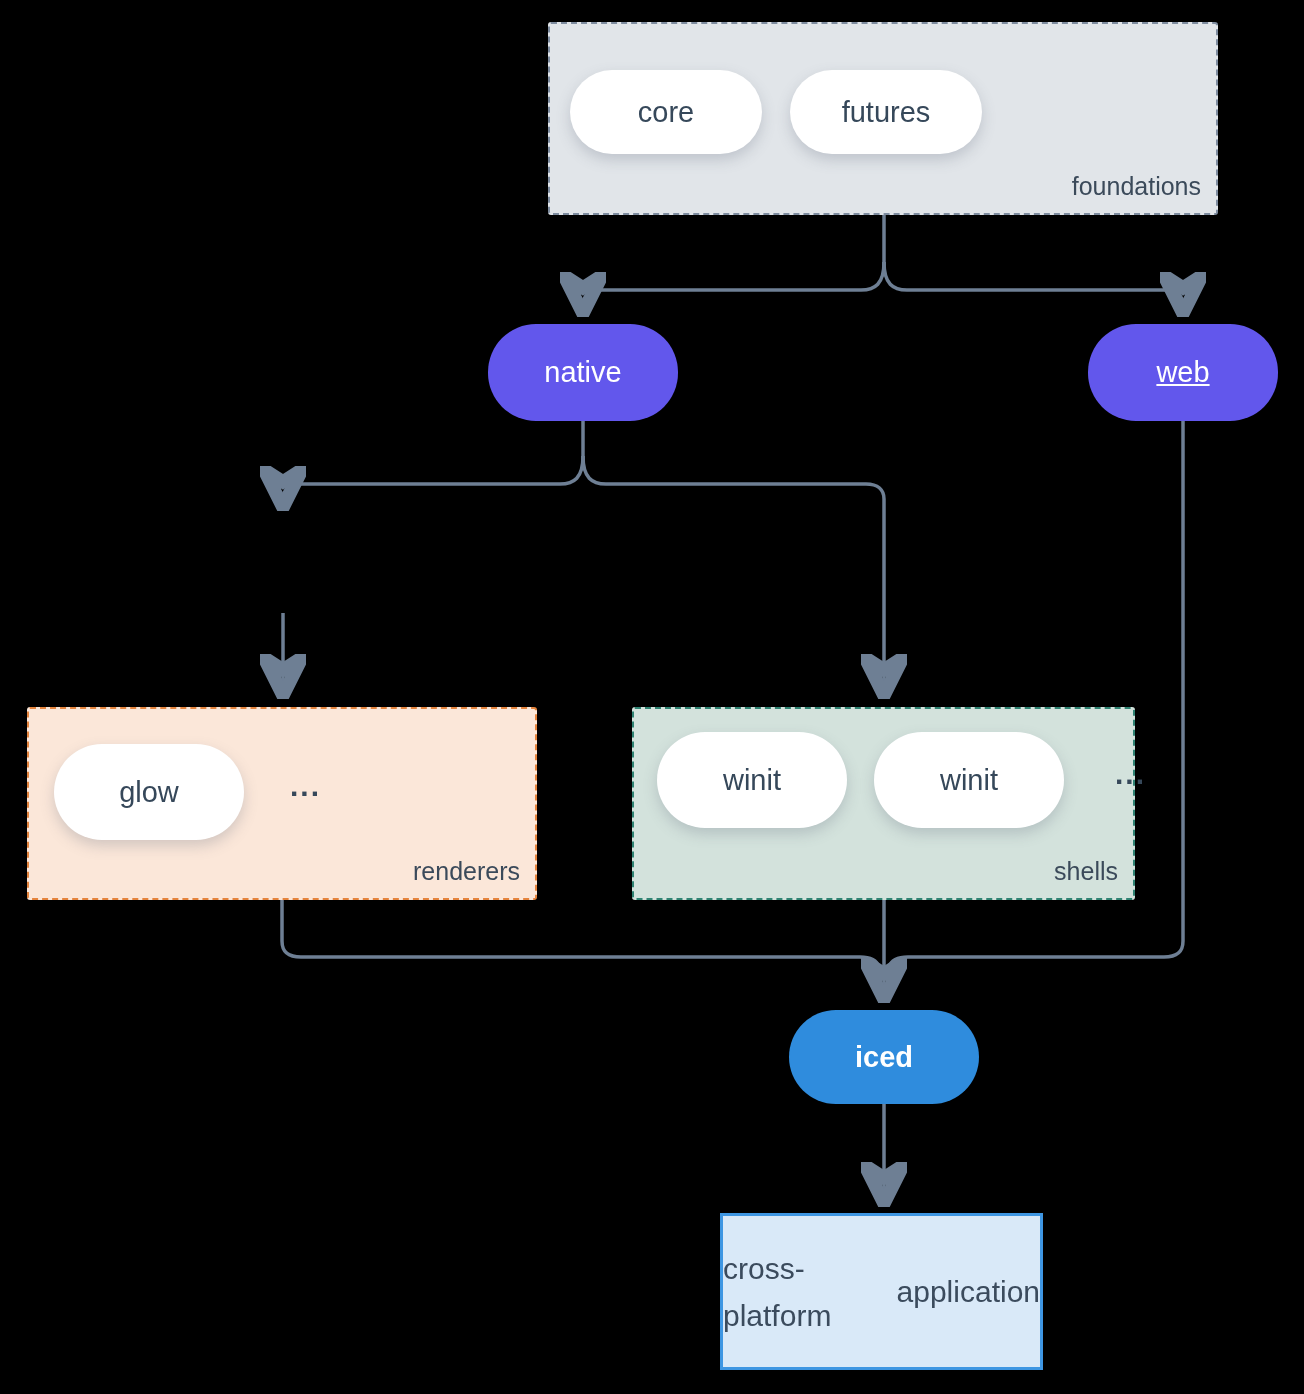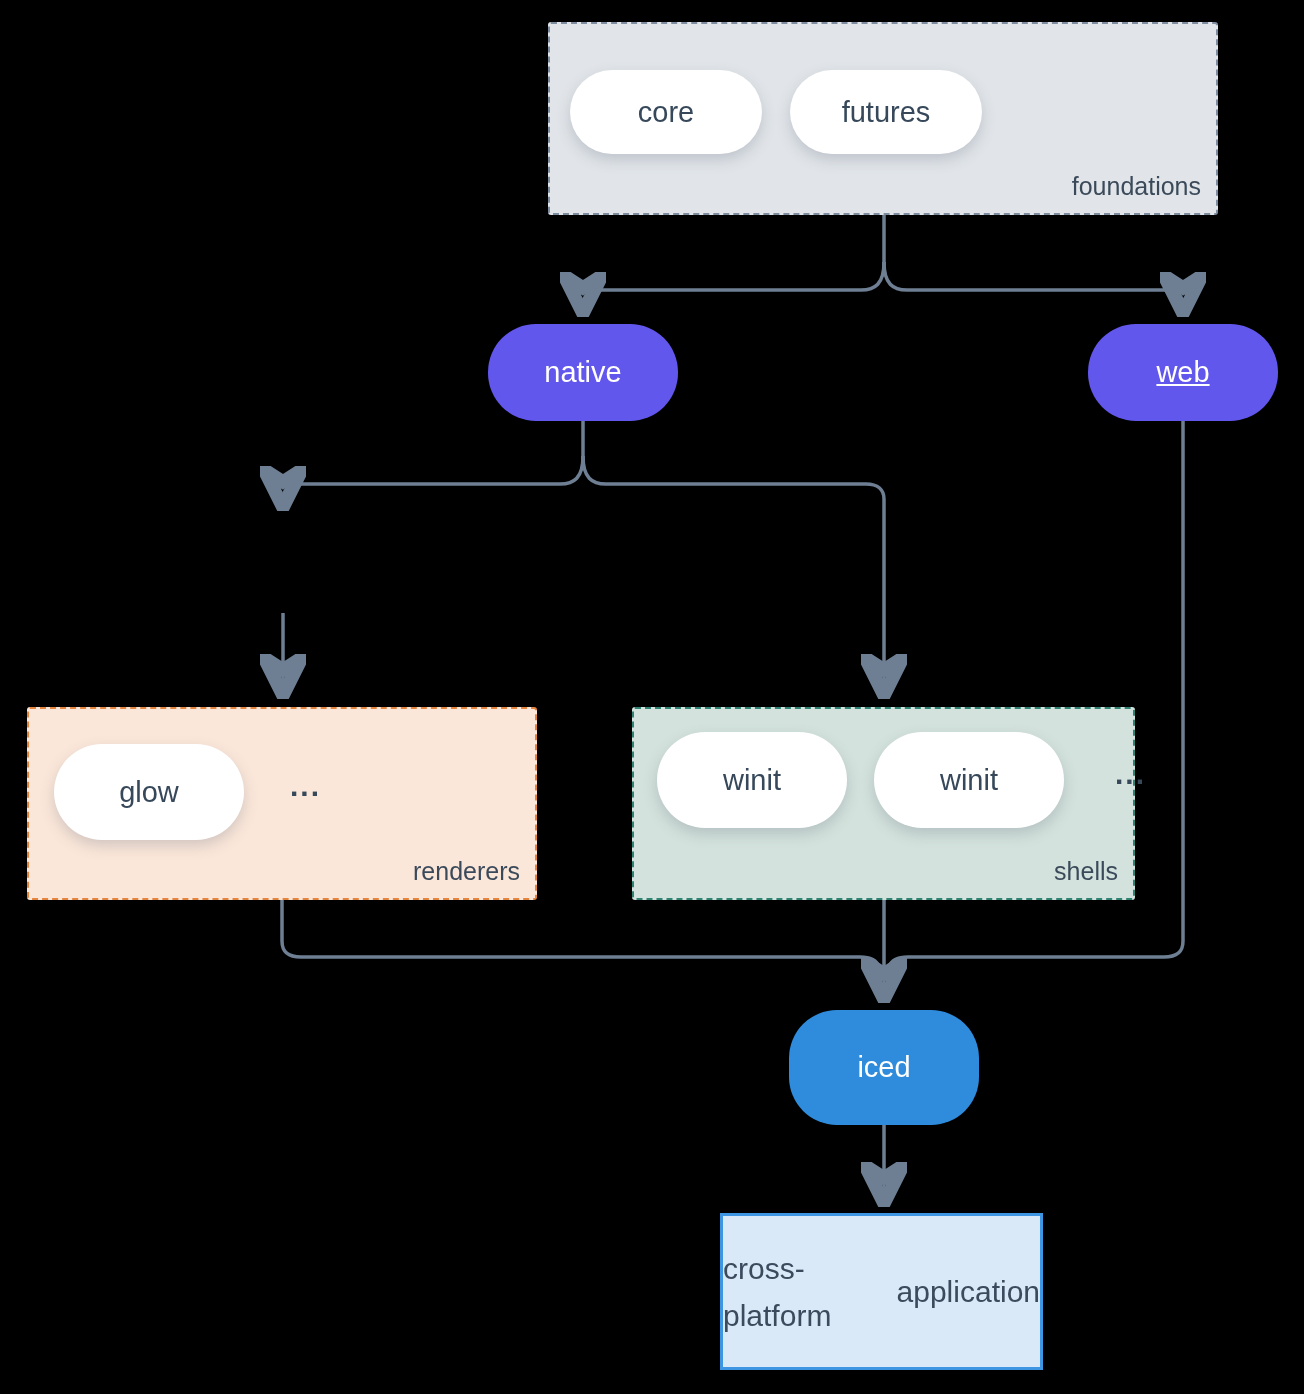--- a/index.html
+++ b/index.html
@@ -83,21 +83,21 @@
     border-radius: 48px;
     display: flex;
     align-items: center;
     justify-content: center;
     font-size: 29px;
     color: #ffffff;
   }
   .node-native   { left: 488px;  top: 324px; background: #6257ec; }
   .node-web      { left: 1088px; top: 324px; background: #6257ec; text-decoration: underline; }
   .node-graphics { left: 188px;  top: 516px; background: #e5843d; }
-  .node-iced     { left: 789px;  top: 1010px; height: 115px; background: #2f8cdd; }
+  .node-iced     { left: 789px;  top: 1010px; height: 94px; background: #2f8cdd; font-weight: bold; }
 
   .app-box {
     position: absolute;
     left: 720px; top: 1213px; width: 323px; height: 157px;
     background: #d9e9f8;
     border: 3px solid #3e96e2;
     box-sizing: border-box;
     display: flex;
     flex-direction: row;
     align-items: center;

